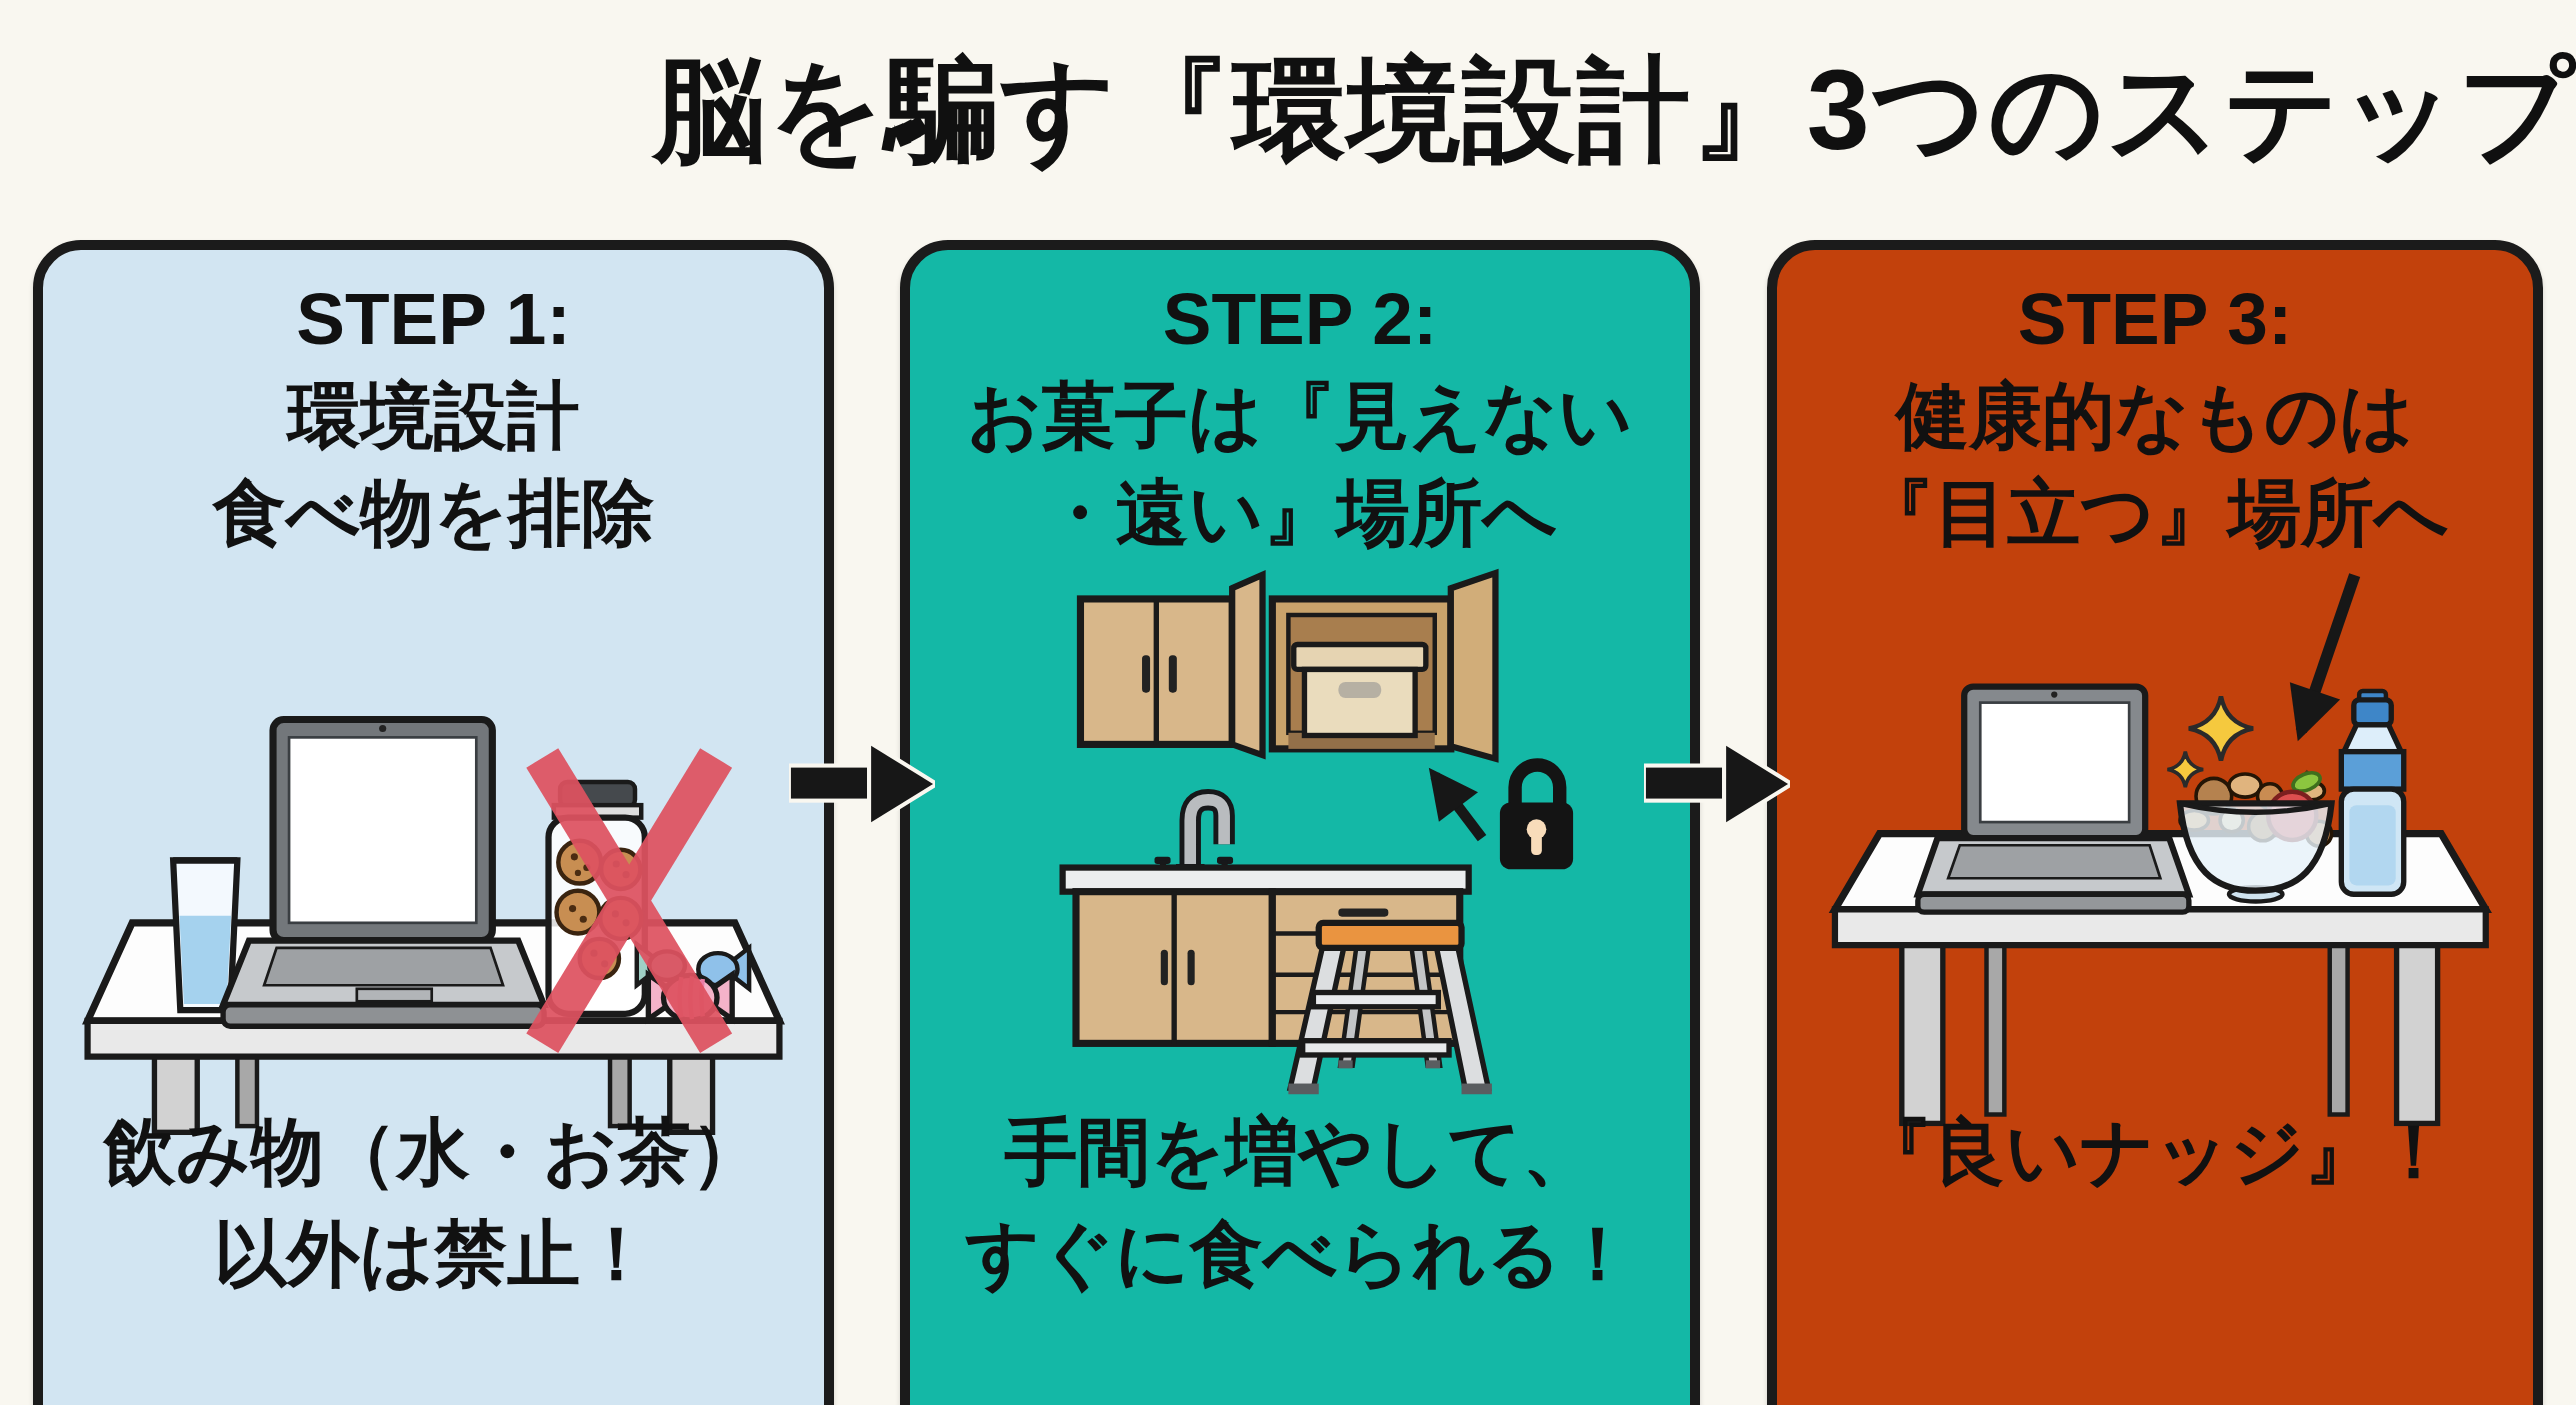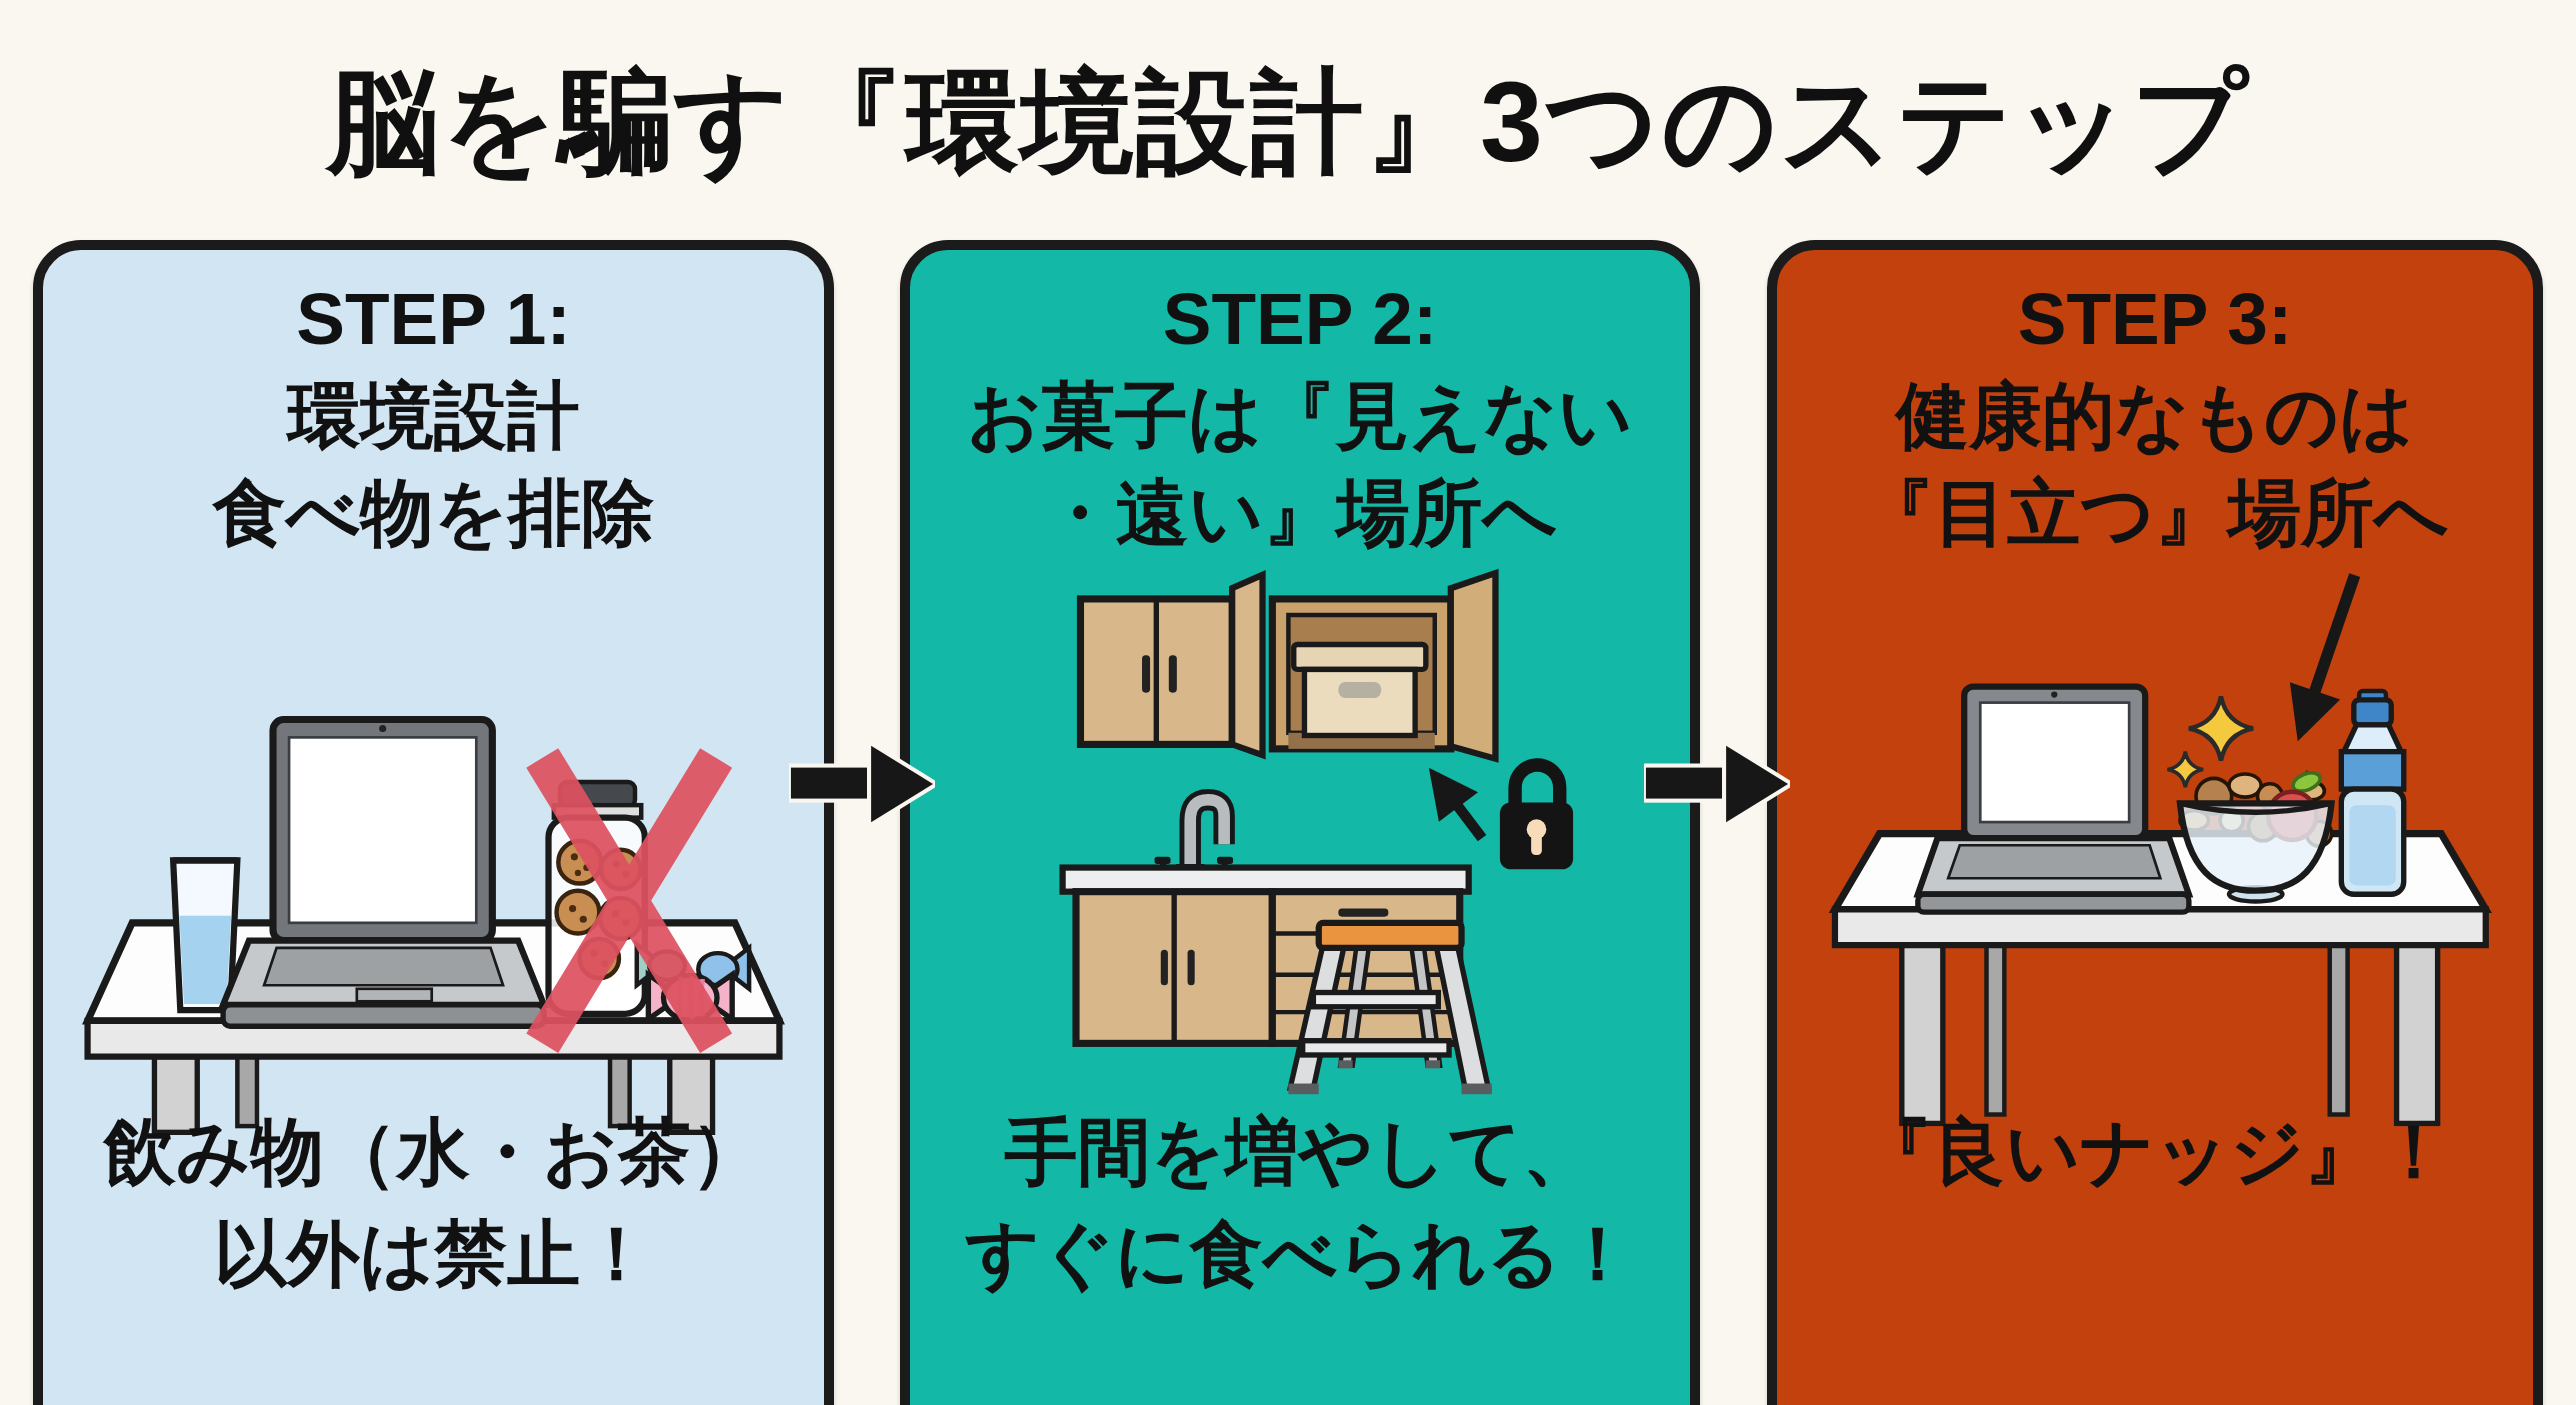--- a/index.html
+++ b/index.html
@@ -4,22 +4,22 @@
 <style>
   html,body{margin:0;padding:0;}
   body{
     width:2576px;height:1405px;position:relative;overflow:hidden;
     background:#f9f7f0;
     font-family:"Liberation Sans","DejaVu Sans",sans-serif;
     color:#111;
   }
   .title{
     position:absolute;top:40px;left:0;right:0;
-    text-align:center;font-size:113px;font-weight:900;line-height:1.25;
-    letter-spacing:1.8px;margin:12px;color:#101010;
+    text-align:right;font-size:113px;font-weight:900;line-height:1.25;
+    letter-spacing:1.8px;margin:0;color:#101010;
   }
   .panel{
     position:absolute;top:240px;height:1386px;
     border:10px solid #1b1b1b;border-radius:48px;
     box-sizing:border-box;
     box-shadow:0 3.7px 5.5px rgba(0,0,0,0.15);
   }
   .p-header{
     position:absolute;top:20px;left:0;right:0;
     text-align:center;font-size:73px;font-weight:800;line-height:97px;

